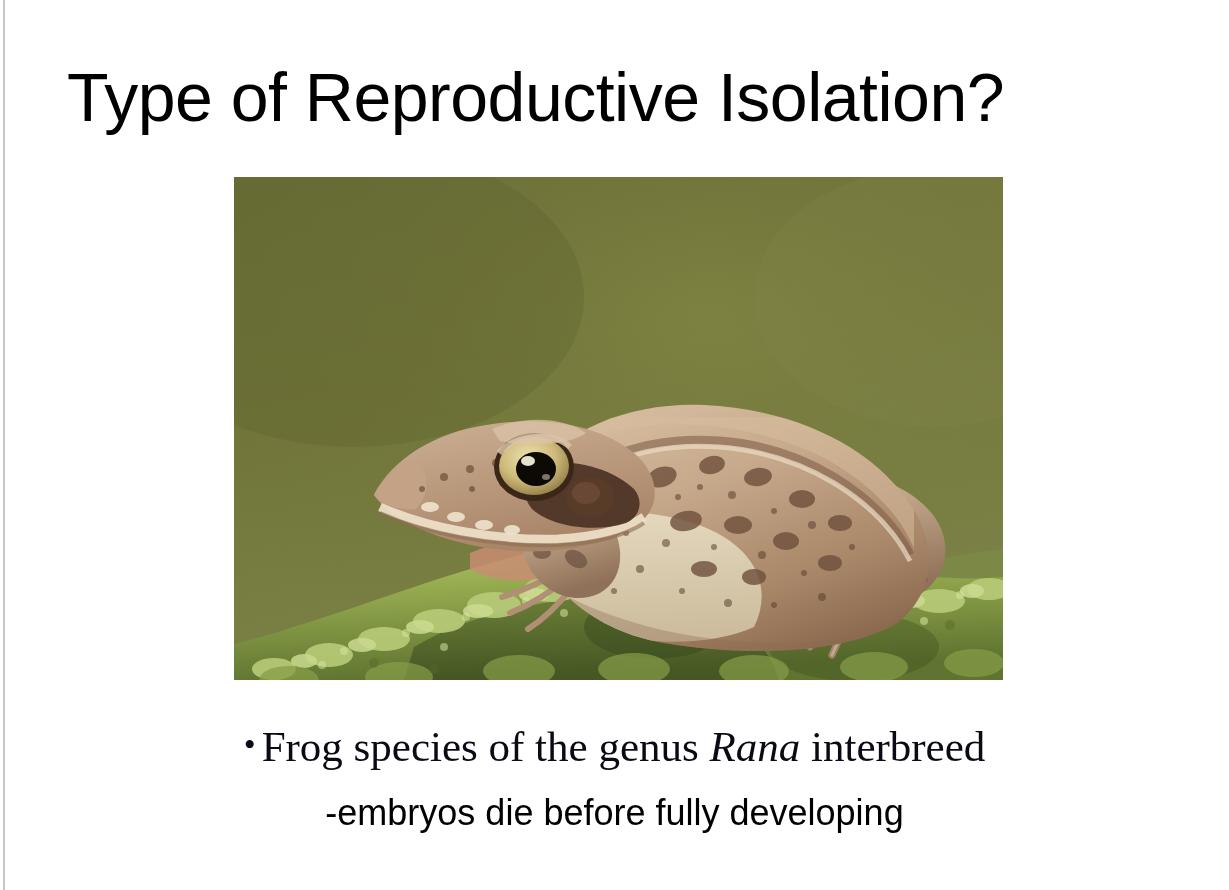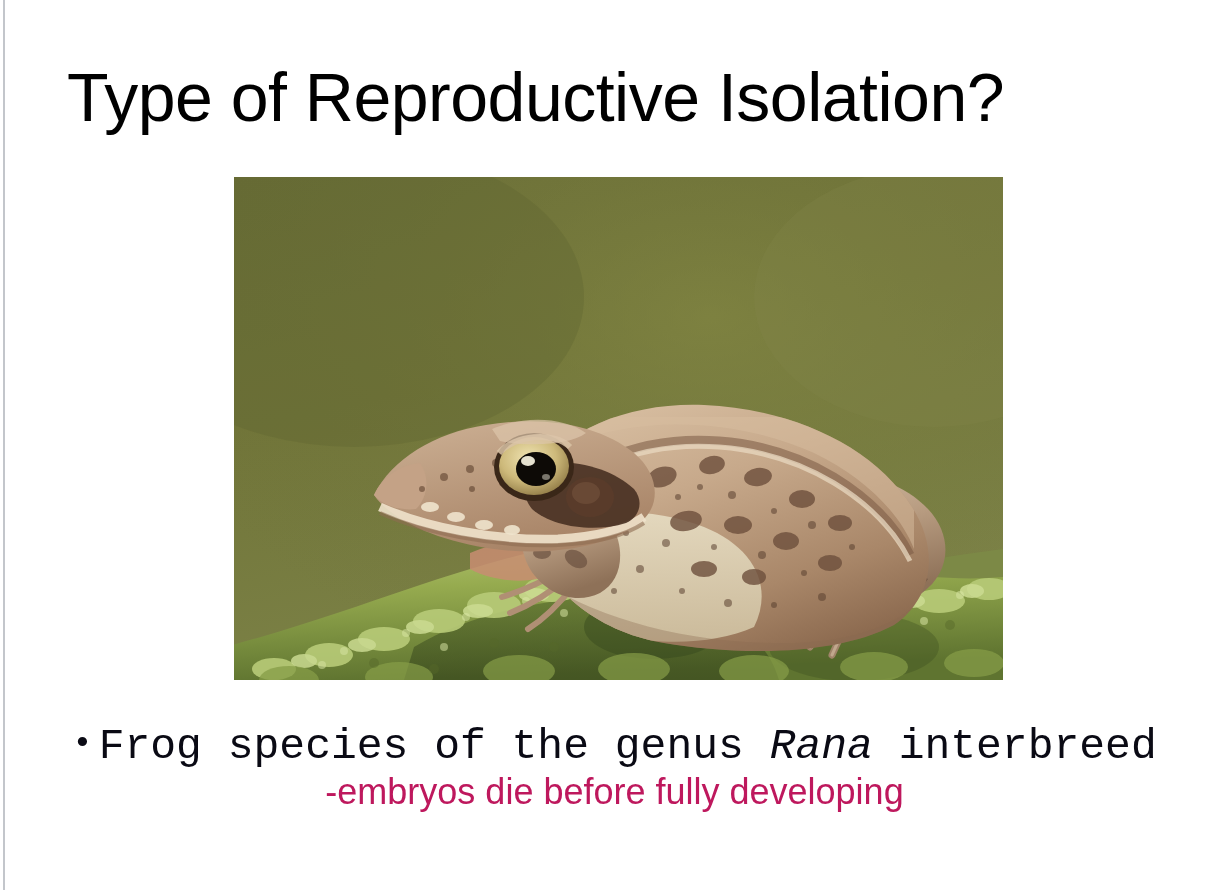--- a/index.html
+++ b/index.html
@@ -59,42 +59,42 @@
     height: 503px;
   }
   .body-block {
     position: absolute;
     left: 0;
     top: 722px;
     width: 1229px;
     text-align: center;
   }
   .bullet-line {
-    font-family: Liberation Mono, monospace;
+    font-family: Liberation Serif, serif;
     font-size: 43px;
     font-weight: 400;
     line-height: 1.15;
     color: #0a0a14;
     white-space: nowrap;
   }
   .bullet-dot {
     font-size: 34px;
     vertical-align: 5px;
     padding-right: 6px;
   }
   .genus-italic {
     font-style: italic;
   }
   .sub-line {
-    margin-top: 0;
+    margin-top: 21px;
     font-family: "Liberation Sans", sans-serif;
     font-size: 36px;
     font-weight: 400;
     line-height: 1.15;
-    color: #be185d;
+    color: #000000;
     white-space: nowrap;
     text-align: center;
   }
 </style>
 </head>
 <body>
 
 <div class="slide">
 
   <div class="left-rule"></div>

